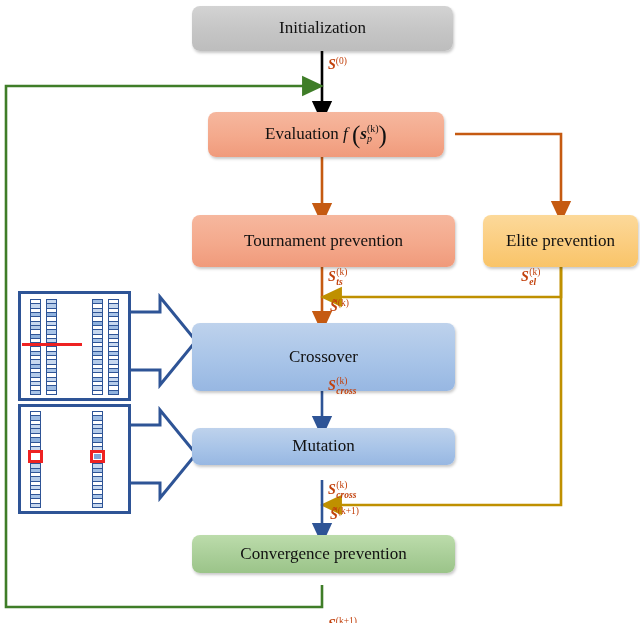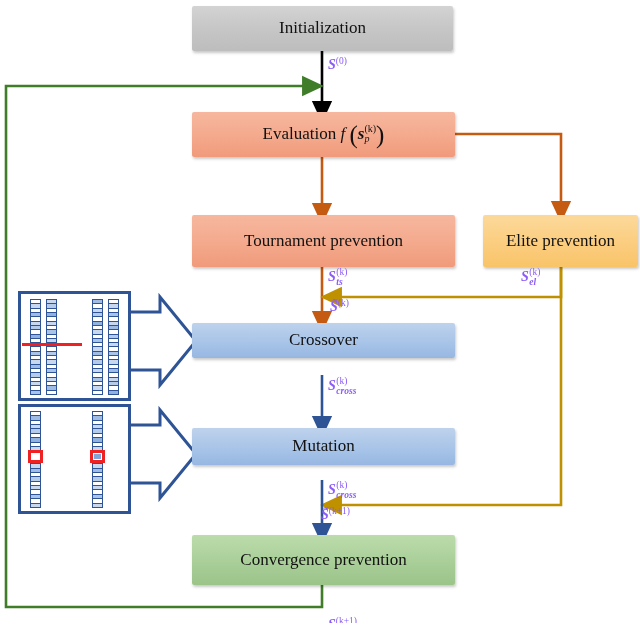--- a/index.html
+++ b/index.html
@@ -15,21 +15,21 @@
     overflow: hidden;
   }
   #canvas {
     position: absolute;
     left: 0; top: 0;
     width: 640px;
     height: 623px;
   }
   .node {
     position: absolute;
-    border-radius: 2px;
+    border-radius: 8px;
     display: flex;
     align-items: center;
     justify-content: center;
     text-align: center;
     color: #111111;
     font-size: 17px;
     box-shadow: 1px 2px 3px rgba(0,0,0,0.22);
     box-sizing: border-box;
     line-height: 1.1;
   }
@@ -45,21 +45,21 @@
   .node-blue {
     background: linear-gradient(180deg, #bed2ec 0%, #a8c4e8 55%, #97b7e2 100%);
   }
   .node-green {
     background: linear-gradient(180deg, #bcdcab 0%, #a9ce98 55%, #9bc489 100%);
   }
   .edge-label {
     position: absolute;
     font-family: "Liberation Serif", "DejaVu Serif", serif;
     font-size: 14px;
-    color: #8b5cf6;
+    color: #c2410c;
     white-space: nowrap;
     font-weight: bold;
     font-style: italic;
   }
   .edge-label .sup {
     font-size: 9.5px;
     vertical-align: 0.55em;
     font-style: normal;
     font-weight: normal;
   }
@@ -165,45 +165,45 @@
   <path d="M130,425 L160,425 L160,410 L196,454 L160,498 L160,483 L130,483" fill="#ffffff" stroke="#2e5496" stroke-width="3" stroke-linejoin="miter"></path>
 
   <path d="M64,338 L72,338 L72,331 L84,344 L72,357 L72,350 L64,350 z" fill="#ffffff" stroke="#2e5496" stroke-width="2.4" stroke-linejoin="miter"></path>
   <path d="M58,450 L66,450 L66,443 L78,456 L66,469 L66,462 L58,462 z" fill="#ffffff" stroke="#2e5496" stroke-width="2.4" stroke-linejoin="miter"></path>
 </svg>
 
 <div class="node node-init" style="left:192px; top:6px; width:261px; height:45px;">
   <span>Initialization</span>
 </div>
 
-<div class="node node-salmon" style="left:192px; top:112px; width:263px; height:45px;">
+<div class="node node-salmon" style="left:208px; top:112px; width:236px; height:45px;">
   <span class="formula">
     <span>Evaluation</span>
     <span class="var">f</span>
     <span class="paren">(</span><span class="bigvar">s</span><span class="stack"><span class="up">(k)</span><span class="dn">p</span></span><span class="paren">)</span>
   </span>
 </div>
 
 <div class="node node-salmon" style="left:192px; top:215px; width:263px; height:52px;">
   <span>Tournament prevention</span>
 </div>
 
 <div class="node node-amber" style="left:483px; top:215px; width:155px; height:52px;">
   <span>Elite prevention</span>
 </div>
 
-<div class="node node-blue" style="left:192px; top:323px; width:263px; height:35px;align-items:center;">
+<div class="node node-blue" style="left:192px; top:323px; width:263px; height:68px;align-items:center;">
   <span>Crossover</span>
 </div>
 
 <div class="node node-blue" style="left:192px; top:428px; width:263px; height:37px;">
   <span>Mutation</span>
 </div>
 
-<div class="node node-green" style="left:192px; top:535px; width:263px; height:50px;">
+<div class="node node-green" style="left:192px; top:535px; width:263px; height:38px;">
   <span>Convergence prevention</span>
 </div>
 
 <div class="edge-label" style="left:328px; top:56px;">
   <span>S</span><span class="sup">(0)</span>
 </div>
 
 <div class="edge-label" style="left:328px; top:268px;">
   <span>S</span><span class="supsub"><span class="a">(k)</span><span class="b">ts</span></span>
 </div>
@@ -217,21 +217,21 @@
 </div>
 
 <div class="edge-label" style="left:328px; top:377px;">
   <span>S</span><span class="supsub"><span class="a">(k)</span><span class="b">cross</span></span>
 </div>
 
 <div class="edge-label" style="left:328px; top:481px;">
   <span>S</span><span class="supsub"><span class="a">(k)</span><span class="b">cross</span></span>
 </div>
 
-<div class="edge-label" style="left:321px; top:506px;">
+<div class="edge-label" style="left:330px; top:506px;">
   <span>S̃</span><span class="sup">(k+1)</span>
 </div>
 
 <div class="edge-label" style="left:328px; top:588px;margin-top:28px;">
   <span>S</span><span class="sup">(k+1)</span>
 </div>
 
 <div class="panel" style="left:18px; top:291px; width:113px; height:110px;"></div>
 <div class="panel" style="left:18px; top:404px; width:113px; height:110px;"></div>
 

